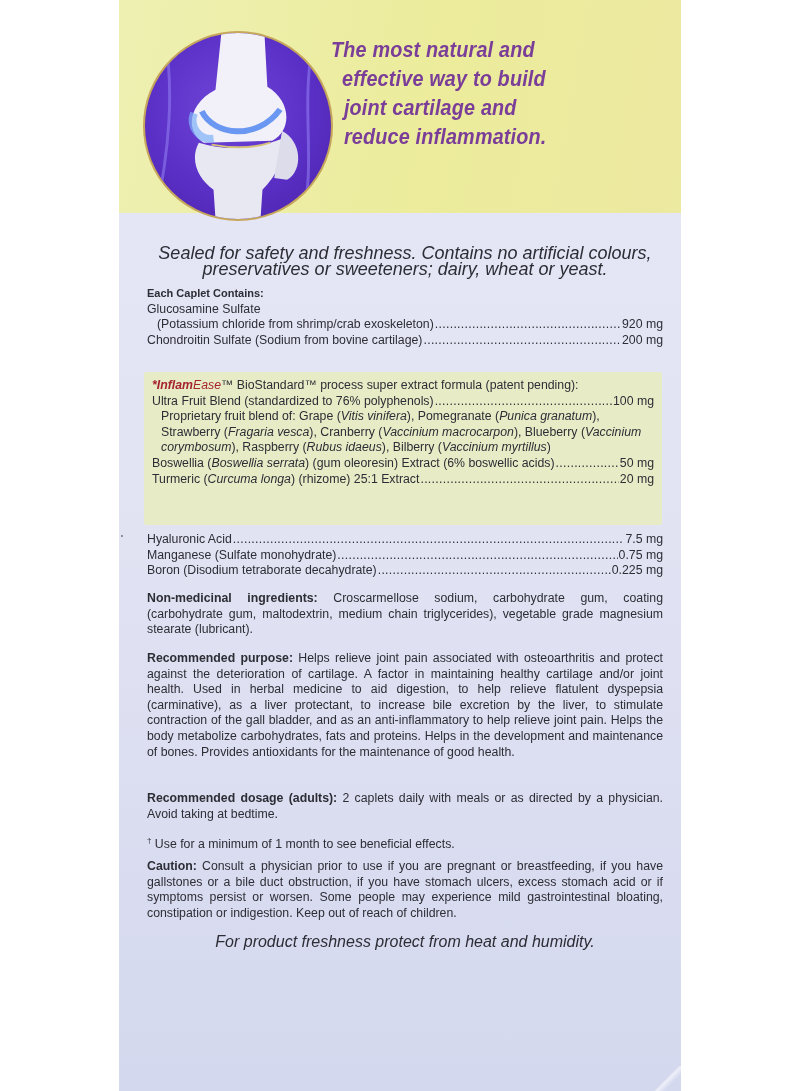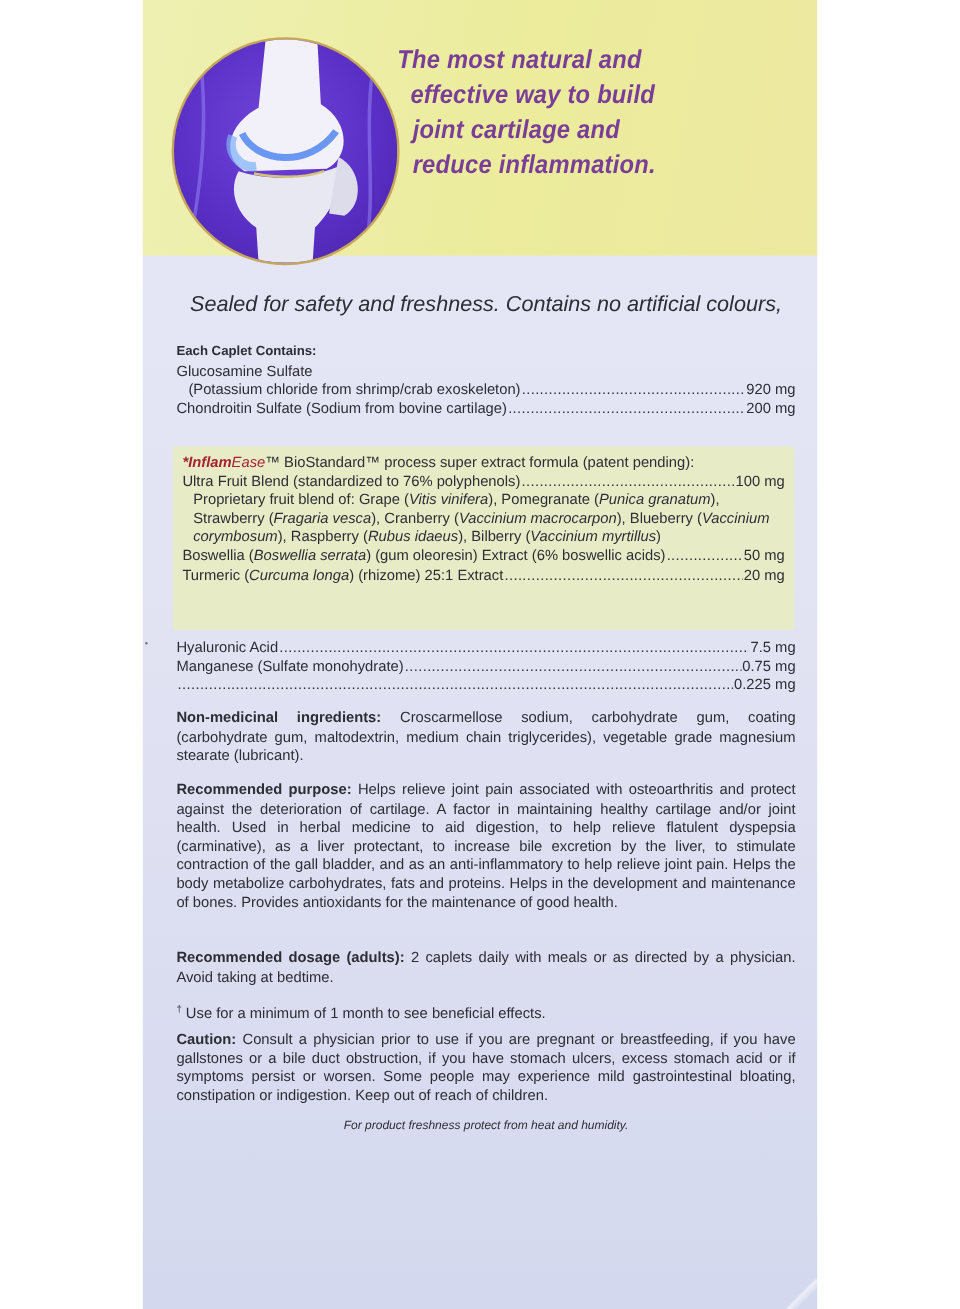--- a/index.html
+++ b/index.html
@@ -63,21 +63,21 @@
 
   .minerals { top: 532px; }
   .section { white-space: normal; text-align: justify; }
   .nonmed { top: 591px; }
   .purpose { top: 651px; }
   .dosage { top: 791px; }
   .footnote { top: 833px; }
   .caution { top: 859px; }
   .fresh {
     position: absolute; left: 28px; top: 933px; width: 516px; text-align: center;
-    font-style: italic; font-size: 10px; color: #2d2d35;
+    font-style: italic; font-size: 16px; color: #2d2d35;
   }
   .speck { position: absolute; left: 121px; top: 535px; width: 2px; height: 2px; background: #777; border-radius: 50%; }
   .sheen {
     position: absolute; right: 0; bottom: 0; width: 30px; height: 25px;
     background: linear-gradient(135deg, transparent 50%, rgba(255,255,255,0.6) 55%, transparent 70%);
   }
 </style>
 </head>
 <body>
 
@@ -99,20 +99,21 @@
     <div class="headline">
       <div>The most natural and</div>
       <div>effective way to build</div>
       <div>joint cartilage and</div>
       <div>reduce inflammation.</div>
     </div>
   </div>
 
   <div class="sealed">
     <div>Sealed for safety and freshness. Contains no artificial colours,</div>
+    <div>preservatives or sweeteners; dairy, wheat or yeast.</div>
   </div>
 
   <div class="body-text caplet">
     <div class="title">Each Caplet Contains:</div>
     <div>Glucosamine Sulfate</div>
     <div class="row indent">
       <span class="name">(Potassium chloride from shrimp/crab exoskeleton)</span>
       <span class="dots"></span>
       <span class="amt">920 mg</span>
     </div>
@@ -153,20 +154,21 @@
       <span class="name">Hyaluronic Acid</span>
       <span class="dots"></span>
       <span class="amt">7.5 mg</span>
     </div>
     <div class="row">
       <span class="name">Manganese (Sulfate monohydrate)</span>
       <span class="dots"></span>
       <span class="amt">0.75 mg</span>
     </div>
     <div class="row">
+      <span class="name">Boron (Disodium tetraborate decahydrate)</span>
       <span class="dots"></span>
       <span class="amt">0.225 mg</span>
     </div>
   </div>
 
   <div class="body-text section nonmed">
     <span class="bold">Non-medicinal ingredients:</span><span> Croscarmellose sodium, carbohydrate gum, coating (carbohydrate gum, maltodextrin, medium chain triglycerides), vegetable grade magnesium stearate (lubricant).</span>
   </div>
 
   <div class="body-text section purpose">

